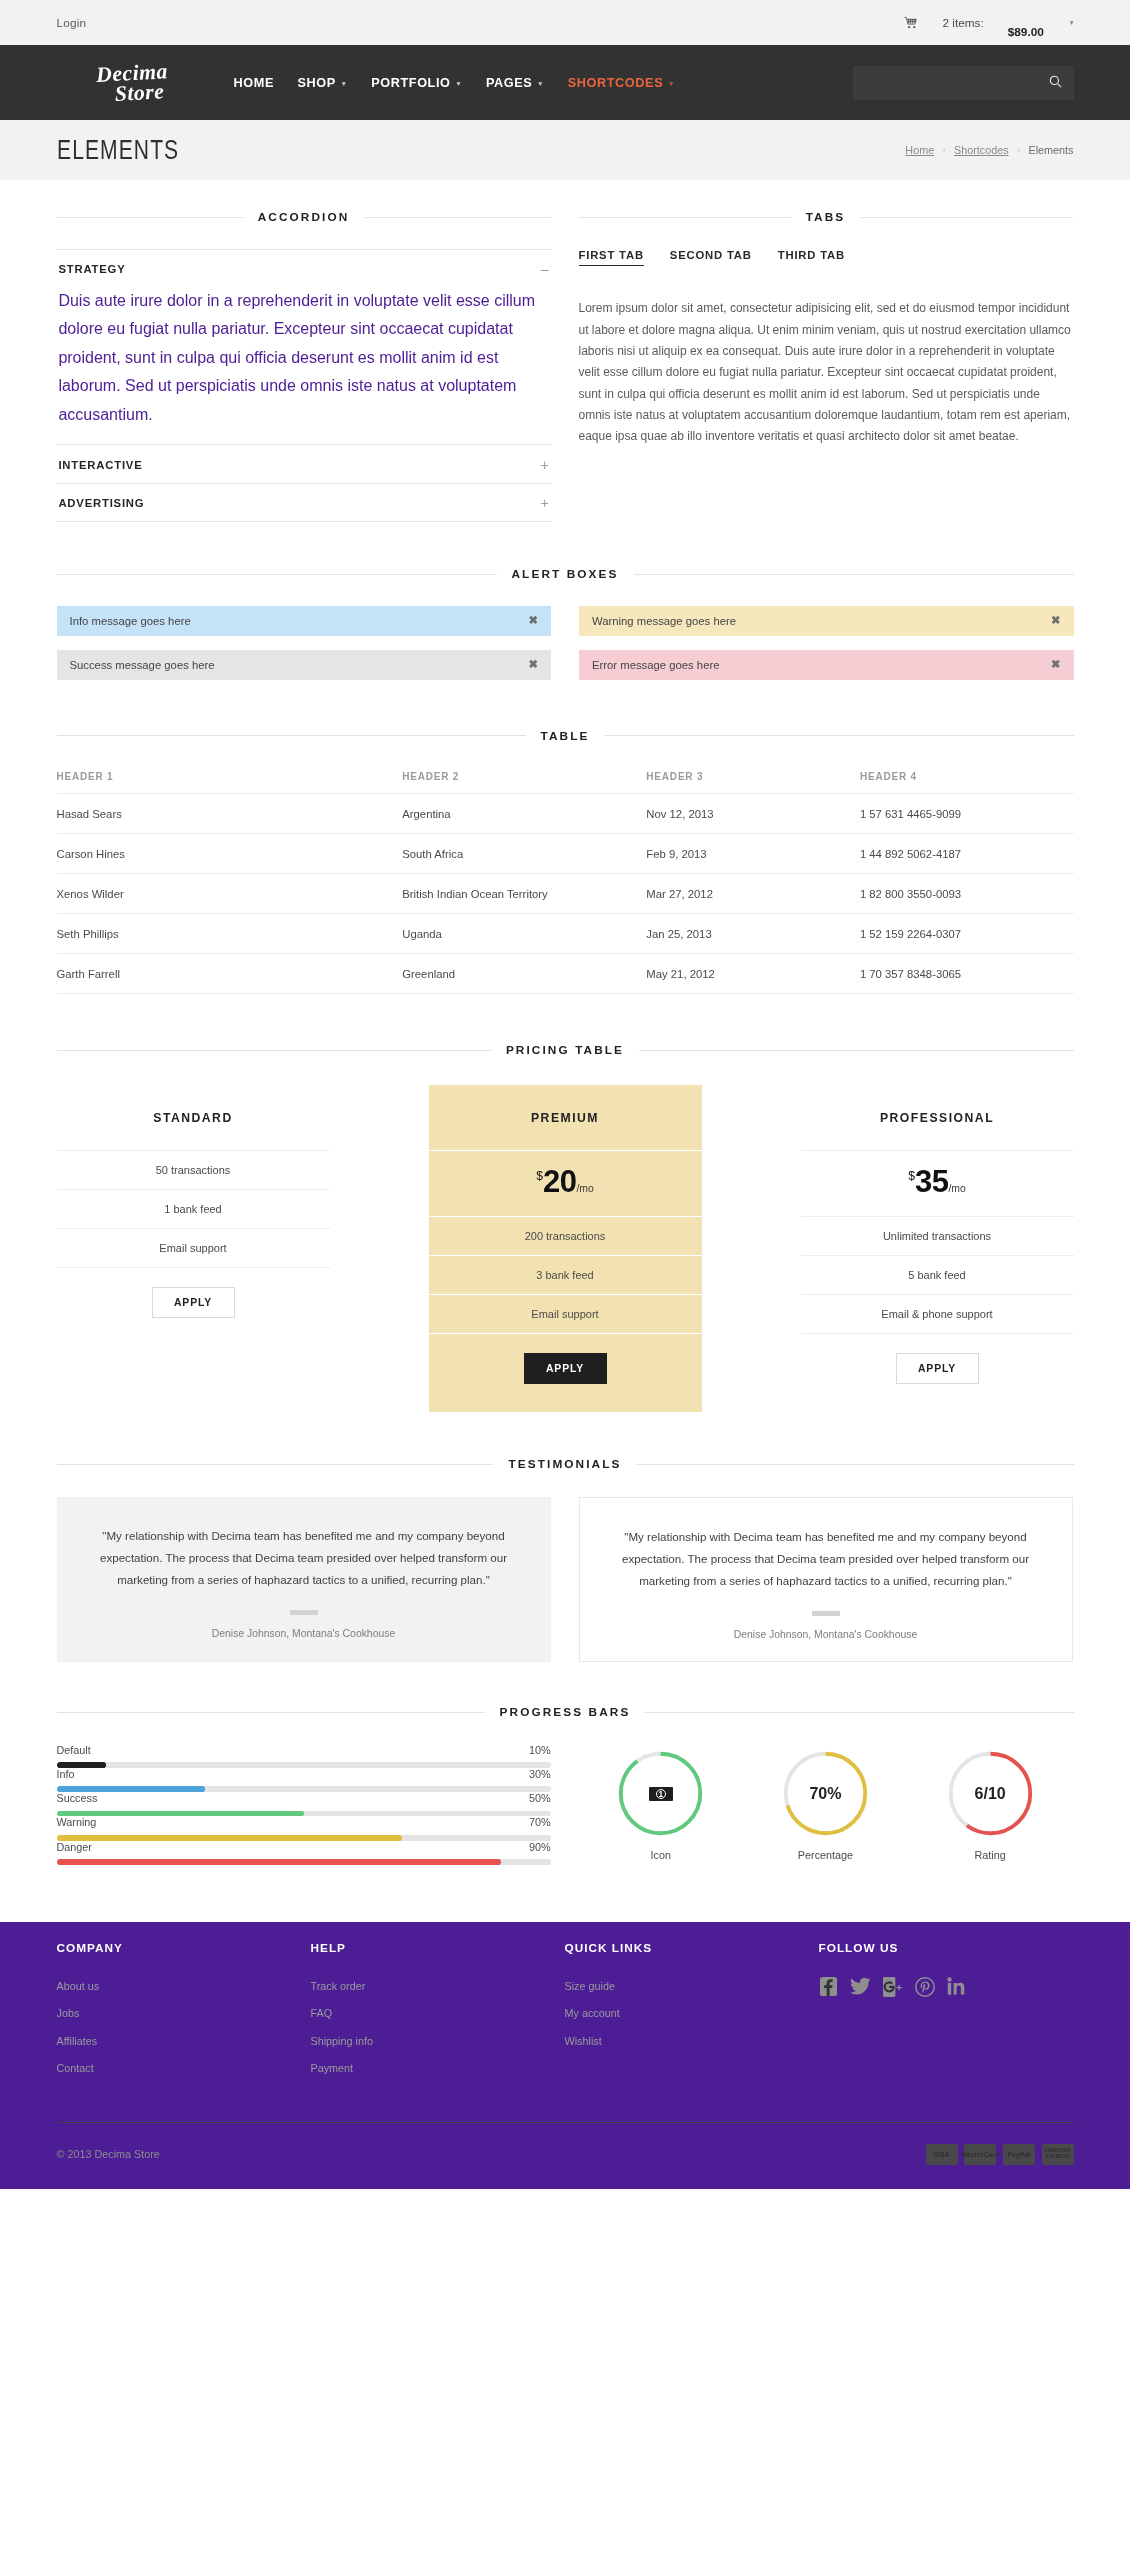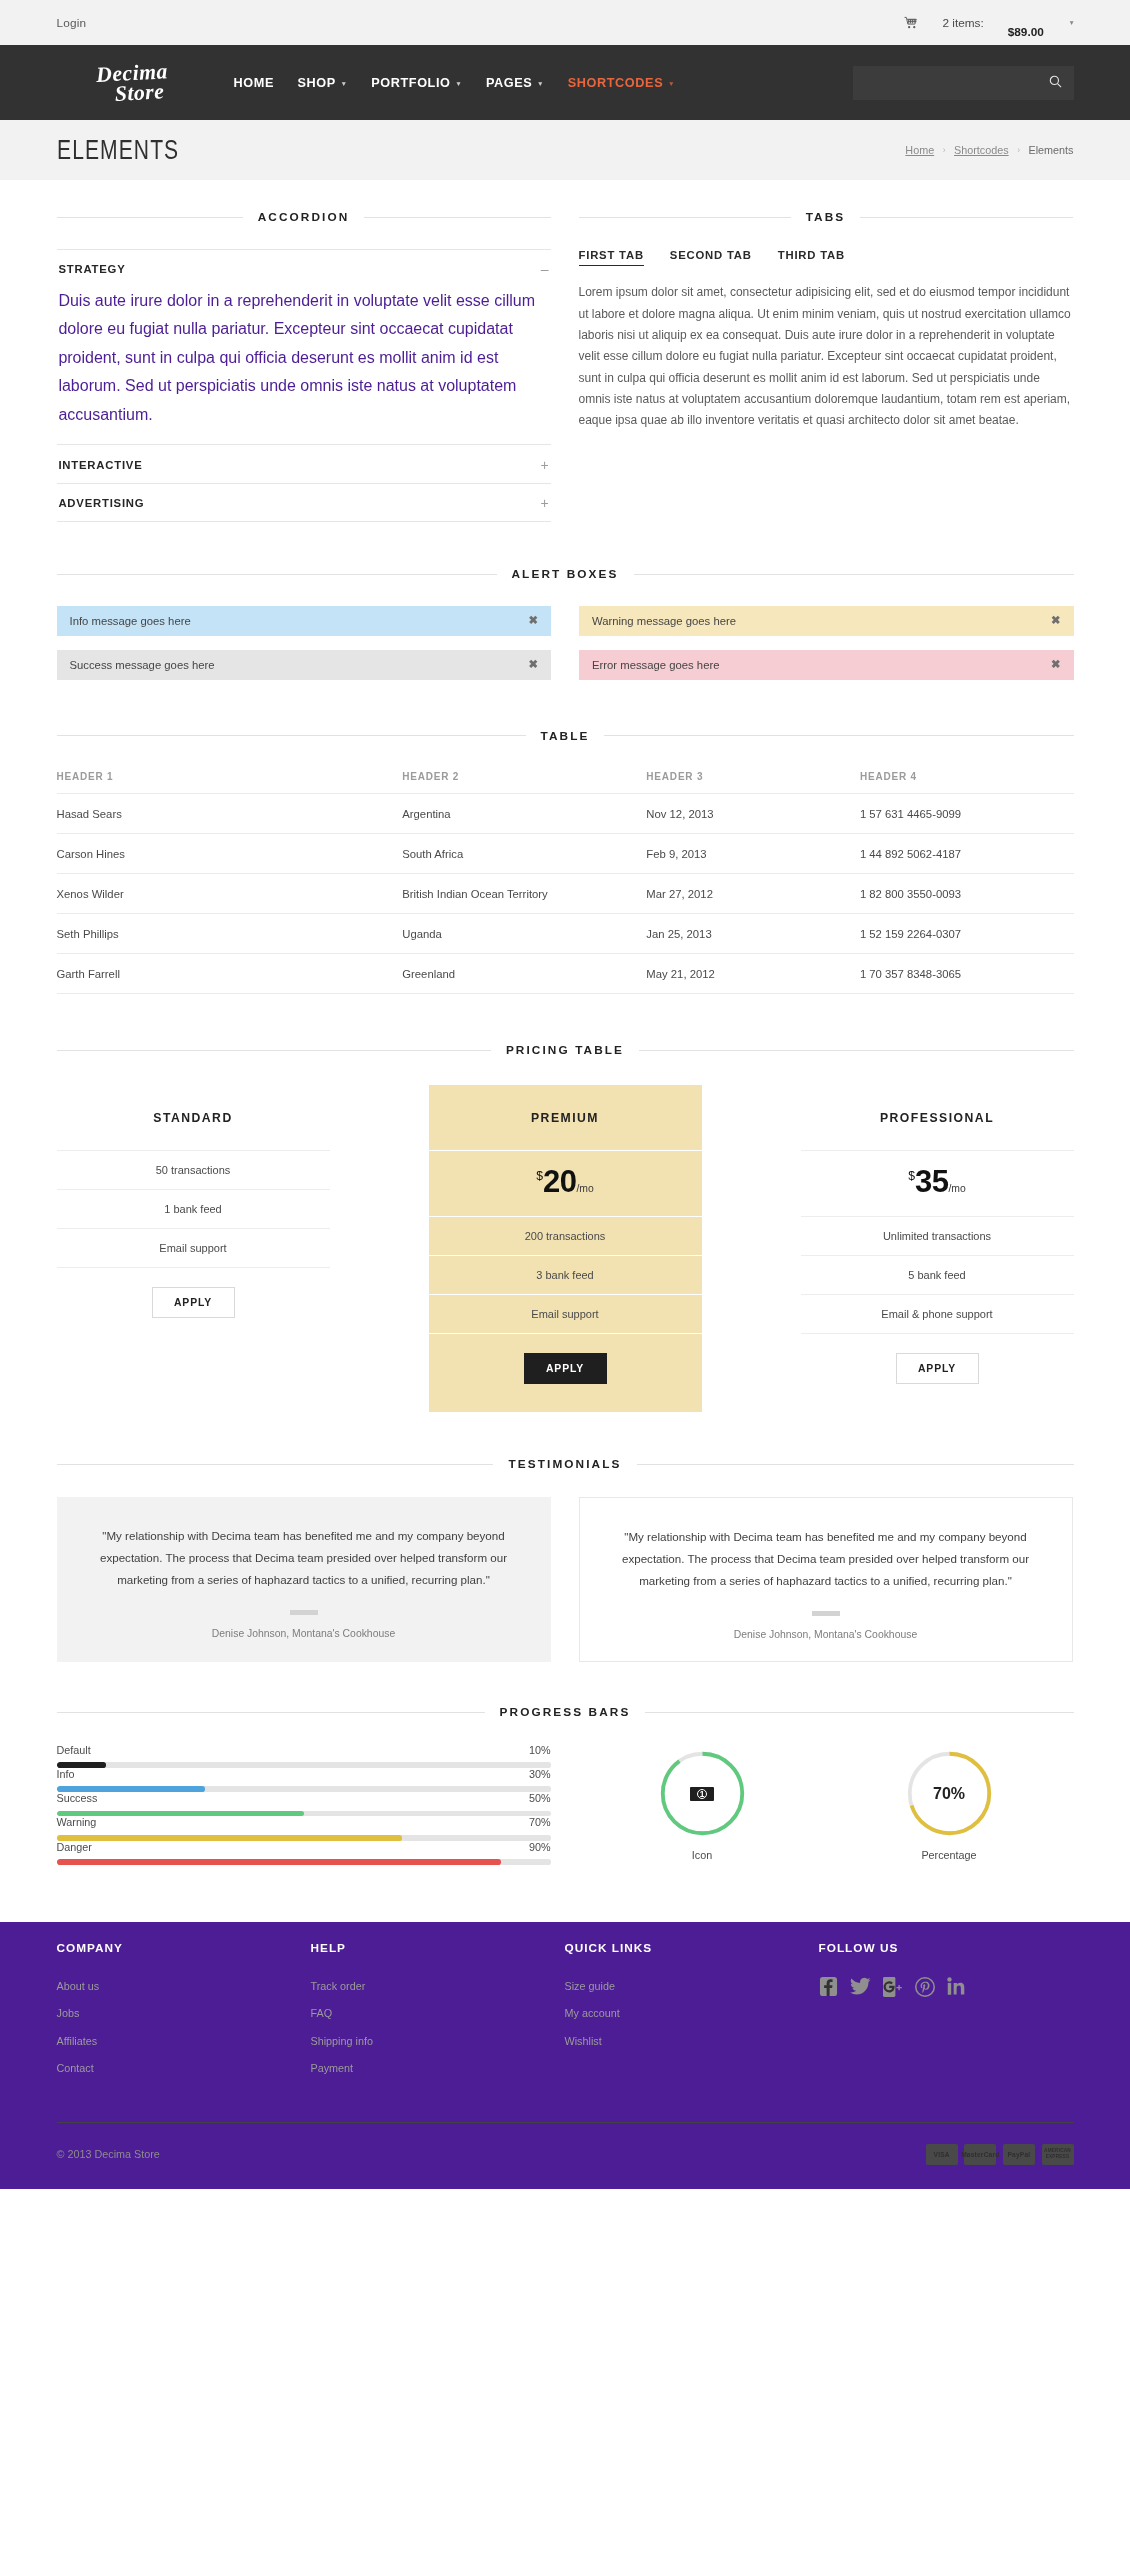--- a/index.html
+++ b/index.html
@@ -104,21 +104,21 @@
   }
 
   
   .tabs-wrap { margin-top: 24.5px; }
   .tab-strip { display: flex; gap: 26px; }
   .tab {
     font-size: 11.3px; font-weight: bold; letter-spacing: 0.8px; color: #2a2a2a;
     padding-bottom: 4.7px; cursor: pointer; border-bottom: 1.9px solid transparent;
   }
   .tab.active { border-bottom-color: #2a2a2a; }
-  .tab-body { margin-top: 16px; font-size: 12px; line-height: 1.78; color: #5b5b5b; }
+  .tab-body { margin-top: 32px; font-size: 12px; line-height: 1.78; color: #5b5b5b; }
 
   
   .alerts { margin-top: 24.5px; display: grid; grid-template-columns: 1fr 1fr; gap: 14px 28px; }
   .alert {
     height: 30px; display:flex; align-items:center; justify-content: space-between;
     padding: 0 13px; font-size: 11.3px; color: #454545;
   }
   .alert .x { font-size: 11.3px; color:#6f6f6f; cursor:pointer; font-weight: bold; }
 
   
@@ -535,20 +535,30 @@
           <div class="circ-holder">
             <svg width="89" height="89" viewBox="0 0 94 94">
               <circle cx="47" cy="47" r="42" fill="none" stroke="#e4e4e4" stroke-width="4"></circle>
               <circle class="donut-arc" cx="47" cy="47" r="42" fill="none" stroke-width="4" stroke-linecap="butt" transform="rotate(-90 47 47)" stroke="#e0bf3e" stroke-dasharray="184.72564803107983 263.89378290154264"></circle>
             </svg>
             <div class="circ-center">70%</div>
           </div>
           <div class="circ-cap">Percentage</div>
         </div>
 
+        <div class="circ">
+          <div class="circ-holder">
+            <svg width="89" height="89" viewBox="0 0 94 94">
+              <circle cx="47" cy="47" r="42" fill="none" stroke="#e4e4e4" stroke-width="4"></circle>
+              <circle class="donut-arc" cx="47" cy="47" r="42" fill="none" stroke-width="4" stroke-linecap="butt" transform="rotate(-90 47 47)" stroke="#e6534e" stroke-dasharray="158.3362697409256 263.89378290154264"></circle>
+            </svg>
+            <div class="circ-center">6/10</div>
+          </div>
+          <div class="circ-cap">Rating</div>
+        </div>
       </div>
 
     </div>
   </div>
 </div>
 
 <div class="footer">
   <div class="wrap">
     <div class="fcols">
 

